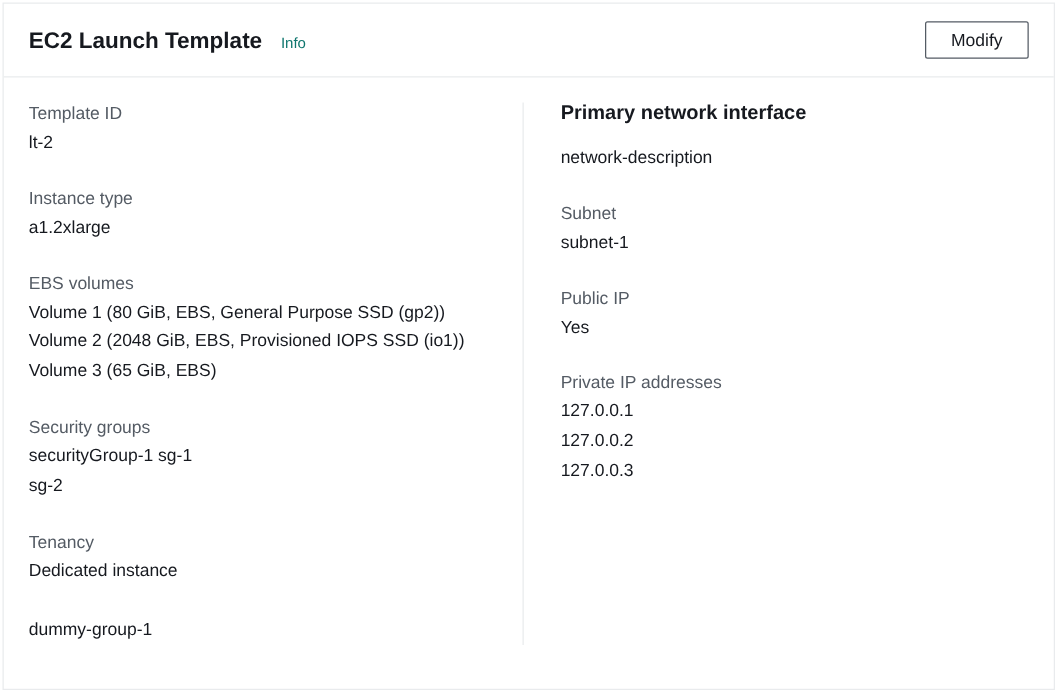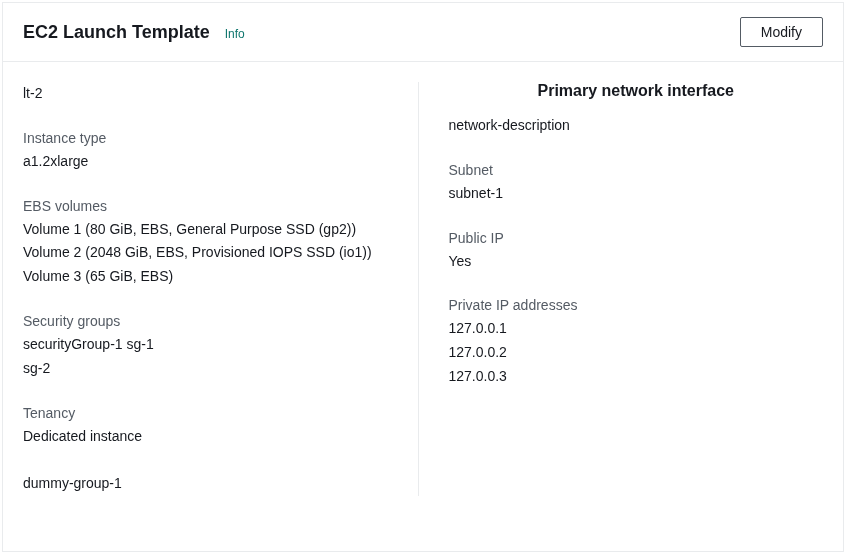--- a/index.html
+++ b/index.html
@@ -75,39 +75,39 @@
     .field-value {
       font-size: 14px;
       color: #16191f;
       line-height: 1.7;
     }
     .section-heading {
       font-size: 16px;
       font-weight: 700;
       color: #16191f;
       margin-bottom: 14px;
-      text-align: center;
     }
   </style>
 </head>
 <body>
 
 <div class="panel">
   <div class="panel-header">
     <div class="panel-title-wrap">
       <span class="panel-title">EC2 Launch Template</span>
       <span class="info-link">Info</span>
     </div>
     <button class="modify-btn">Modify</button>
   </div>
 
   <div class="panel-body">
     <div class="col-left">
 
       <div class="field">
+        <div class="field-label">Template ID</div>
         <div class="field-value">lt-2</div>
       </div>
 
       <div class="field">
         <div class="field-label">Instance type</div>
         <div class="field-value">a1.2xlarge</div>
       </div>
 
       <div class="field">
         <div class="field-label">EBS volumes</div>

